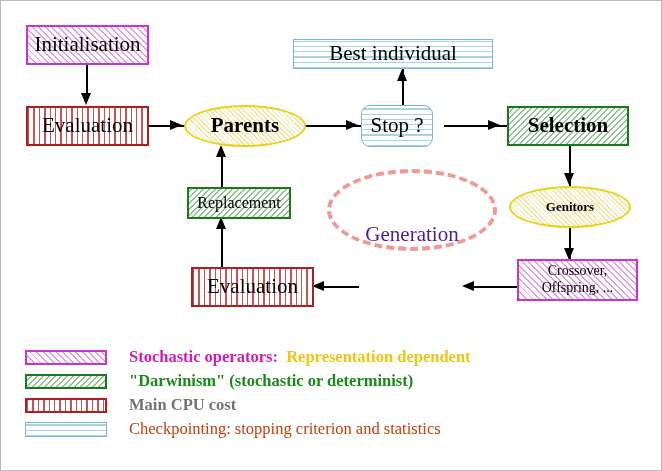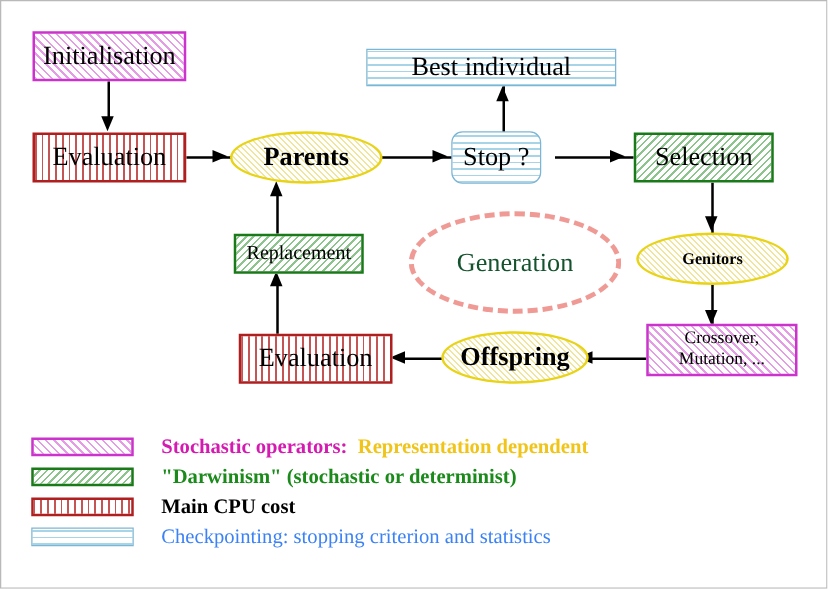--- a/index.html
+++ b/index.html
@@ -103,23 +103,23 @@
 
   
   #generation-ellipse {
     position: absolute;
     left: 326px; top: 168px;
     width: 170px; height: 82px;
     border: 4px dashed #ef9a95;
     border-radius: 50%;
     box-sizing: border-box;
     display: flex;
-    align-items: center;
+    align-items: flex-end;
     justify-content: center;
-    color: #14532d;
+    color: #4c1d95;
     font-size: 21px;
     z-index: 1;
   }
 
   
   #legend {
     position: absolute;
     left: 24px; top: 344px;
     width: 620px;
   }
@@ -202,62 +202,59 @@
   </div>
 
   <div class="node fill-blue" style="left:292px; top:38px; width:200px; height:30px; font-size:21px;">
     <span class="lbl">Best individual</span>
   </div>
 
   <div class="node fill-blue rounded" style="left:360px; top:104px; width:72px; height:42px; font-size:21px;">
     <span class="lbl">Stop ?</span>
   </div>
 
-  <div class="node fill-green" style="left:506px; top:105px; width:112px; height:40px; font-size:21px;">
+  <div class="node fill-green" style="left:506px; top:105px; width:122px; height:40px; font-size:21px;font-weight:bold;">
     <span class="lbl">Selection</span>
   </div>
 
   <div class="node fill-green" style="left:186px; top:186px; width:104px; height:32px; font-size:16px;">
     <span class="lbl">Replacement</span>
   </div>
 
   <div class="node fill-yellow ellipse" style="left:508px; top:185px; width:122px; height:42px; font-size:13px;">
     <span class="lbl">Genitors</span>
   </div>
 
   <div class="node fill-red" style="left:190px; top:266px; width:123px; height:40px; font-size:21px;">
     <span class="lbl">Evaluation</span>
   </div>
 
-  <div class="node fill-yellow ellipse" style="left:352px; top:264px; width:118px; height:42px; font-size:21px;">
-    <span class="lbl">Offspring</span>
-  </div>
 
   <div class="node fill-magenta" style="left:516px; top:258px; width:121px; height:42px; font-size:14px; flex-direction:column; justify-content:center; line-height:1.18;">
     <span class="lbl">Crossover,</span>
-    <span class="lbl">Mutation, ...</span>
+    <span class="lbl">Offspring, ...</span>
   </div>
 
   <div id="legend">
 
     <div class="legend-row">
       <div class="swatch fill-magenta"></div>
       <div class="legend-text"><span class="seg-a" style="color:#d41ab0;">Stochastic operators:</span><span class="seg-b" style="color:#f0c419;">  Representation dependent</span></div>
     </div>
 
     <div class="legend-row">
       <div class="swatch fill-green"></div>
       <div class="legend-text"><span class="seg-a" style="color:#1a8a1a;">"Darwinism" (stochastic or determinist)</span></div>
     </div>
 
     <div class="legend-row">
       <div class="swatch fill-red"></div>
-      <div class="legend-text"><span class="seg-a" style="color:#000000;">Main CPU cost</span></div>
+      <div class="legend-text"><span class="seg-a" style="color:#737373;">Main CPU cost</span></div>
     </div>
 
     <div class="legend-row">
       <div class="swatch fill-blue"></div>
-      <div class="legend-text thin"><span class="seg-a" style="color:#3b82f6;">Checkpointing: stopping criterion and statistics</span></div>
+      <div class="legend-text thin"><span class="seg-a" style="color:#c2410c;">Checkpointing: stopping criterion and statistics</span></div>
     </div>
 
   </div>
 
 </div>
 
 </body></html>

